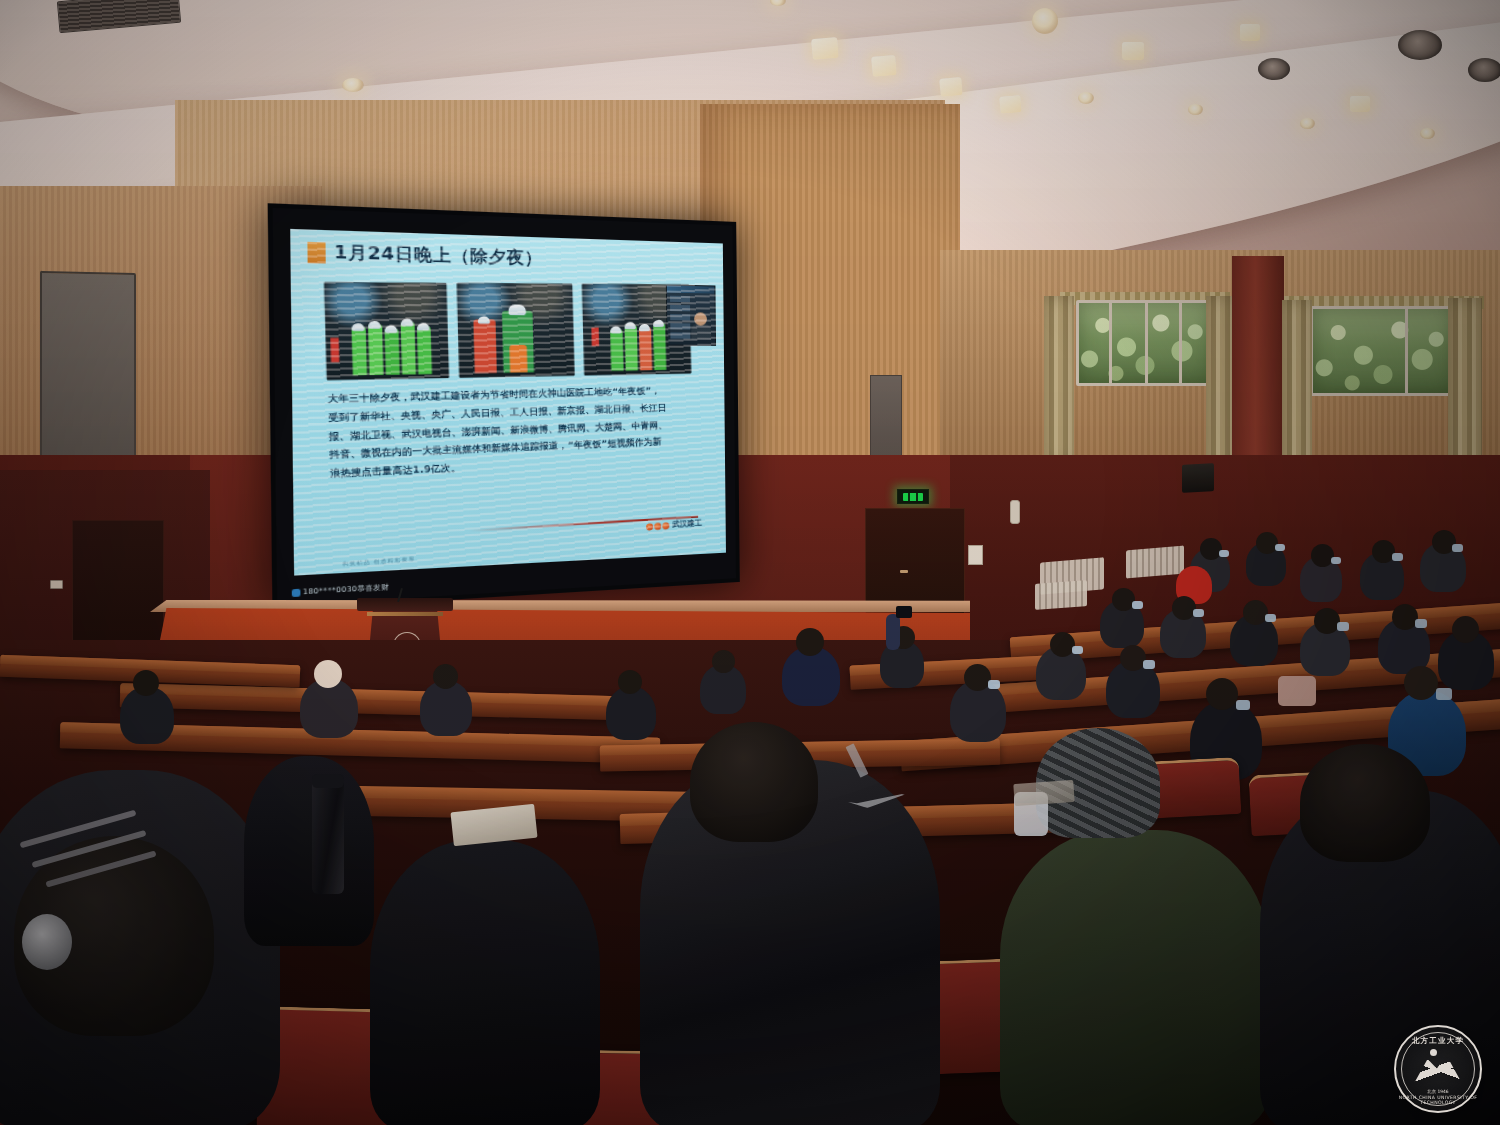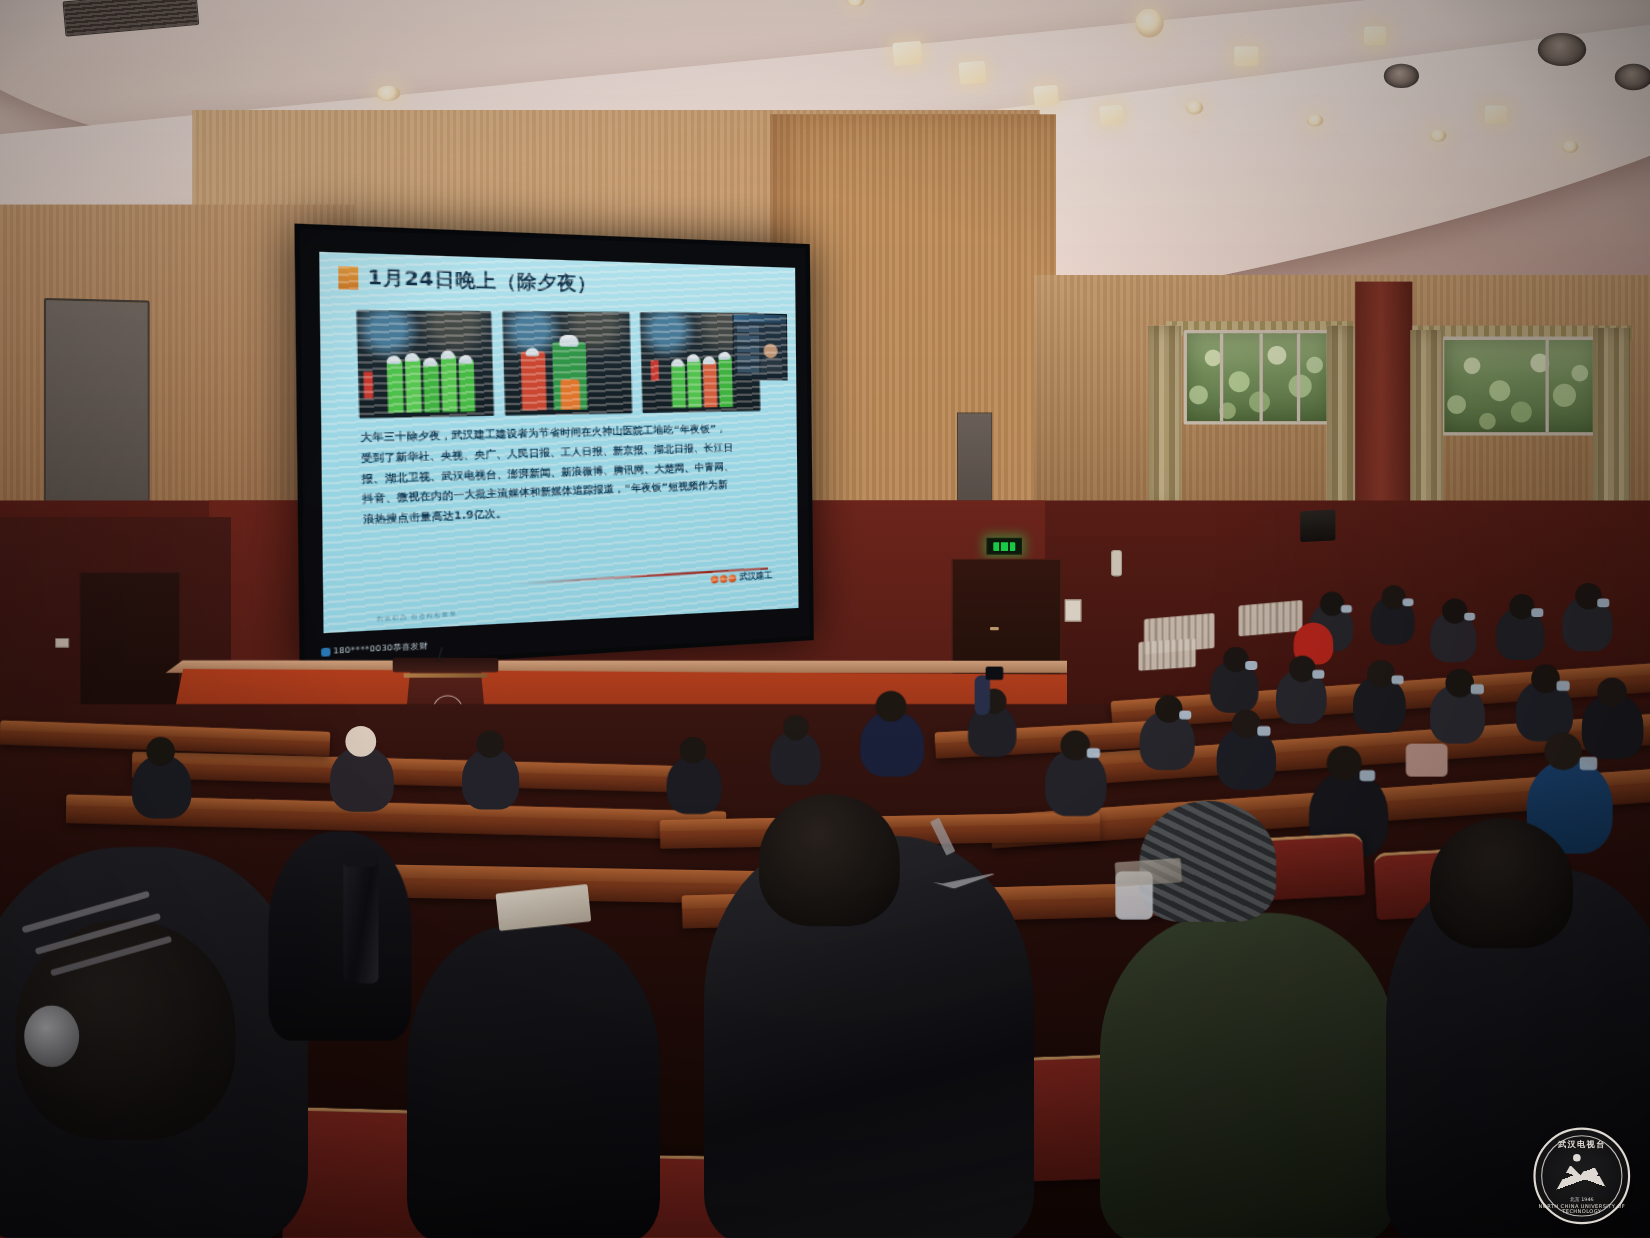--- a/index.html
+++ b/index.html
@@ -567,21 +567,21 @@
   <div class="head" style="left:1300px;top:744px;width:130px;height:118px;background:radial-gradient(circle at 44% 30%,#2b2420,#0b0908);border-radius:50% 50% 36% 36%;"></div>
 
   <div class="person" style="left:452px;top:808px;width:84px;height:34px;background:linear-gradient(170deg,#e8e3d6,#b9b2a2);transform:rotate(-6deg);border-radius:2px;"></div>
   <div class="person" style="left:1014px;top:782px;width:60px;height:22px;background:linear-gradient(170deg,#dfd9cc,#b0a99a);transform:rotate(-4deg);border-radius:2px;opacity:.6;"></div>
 
   <div class="warm-cast"></div>
   <div class="vignette"></div>
 
   <div class="watermark">
     <div class="seal">
-      <div class="seal-top">武汉电视台</div>
+      <div class="seal-top">北方工业大学</div>
       <div class="seal-mtn"></div>
       <div class="seal-dot"></div>
       <div class="seal-year">北京 1946</div>
       <div class="seal-bot">NORTH CHINA UNIVERSITY OF TECHNOLOGY</div>
     </div>
   </div>
 
 </div>
 
 </body></html>

